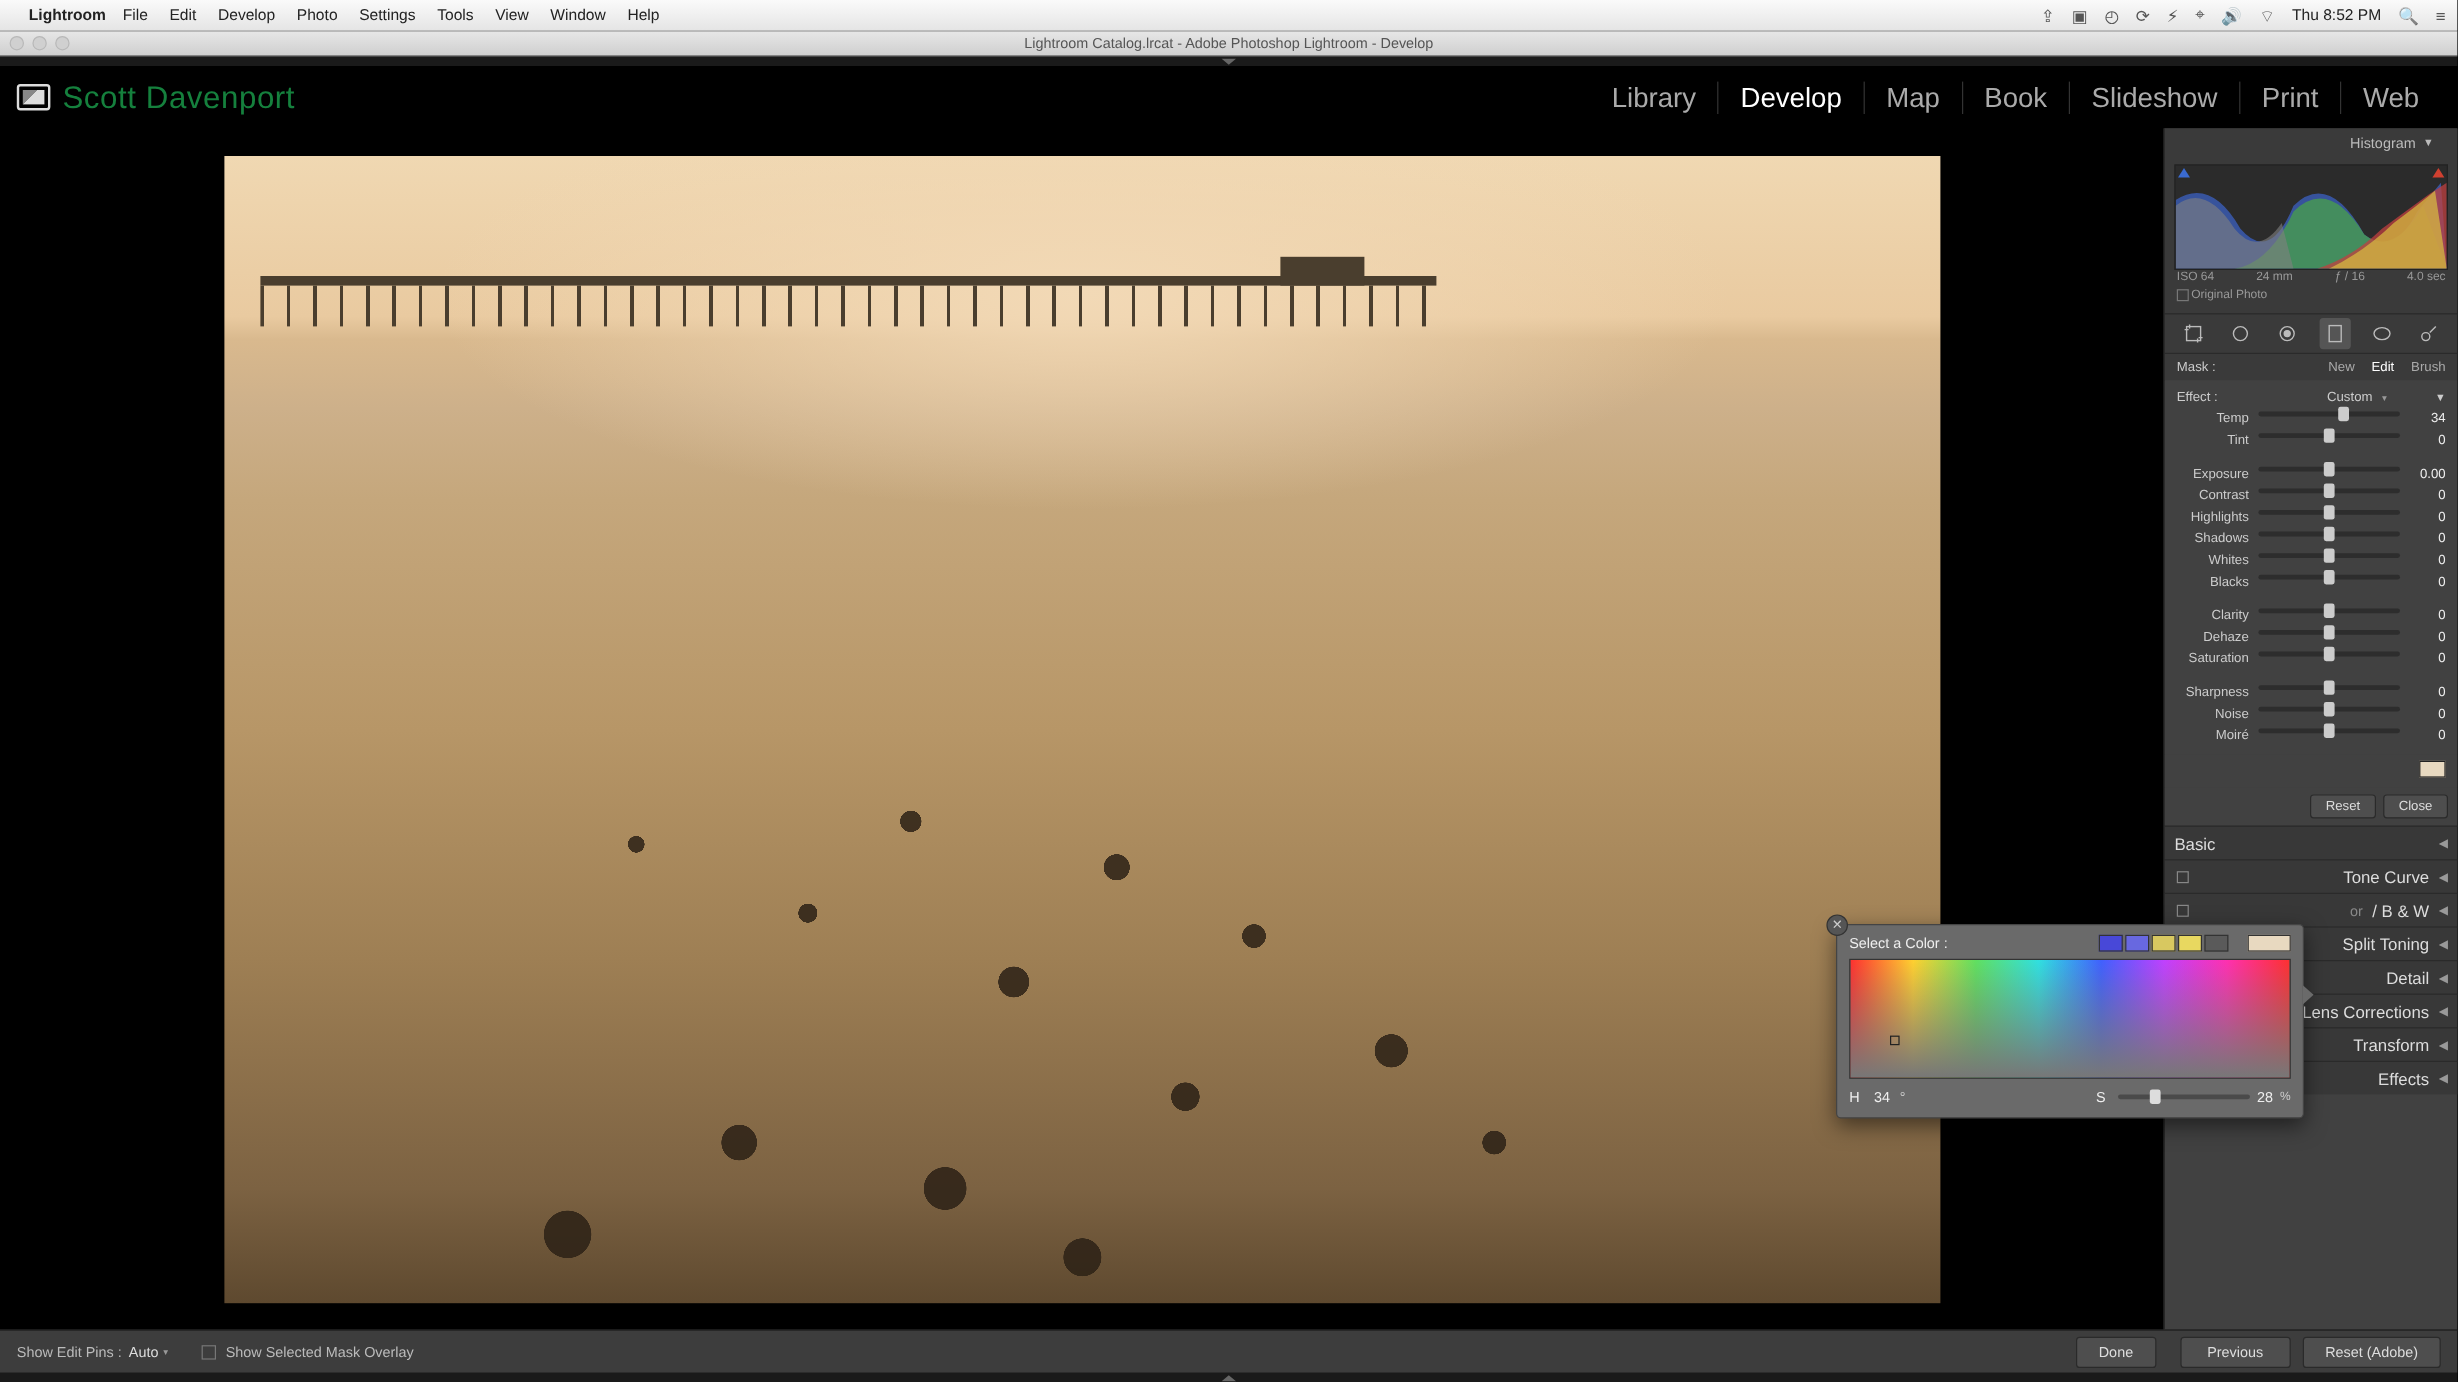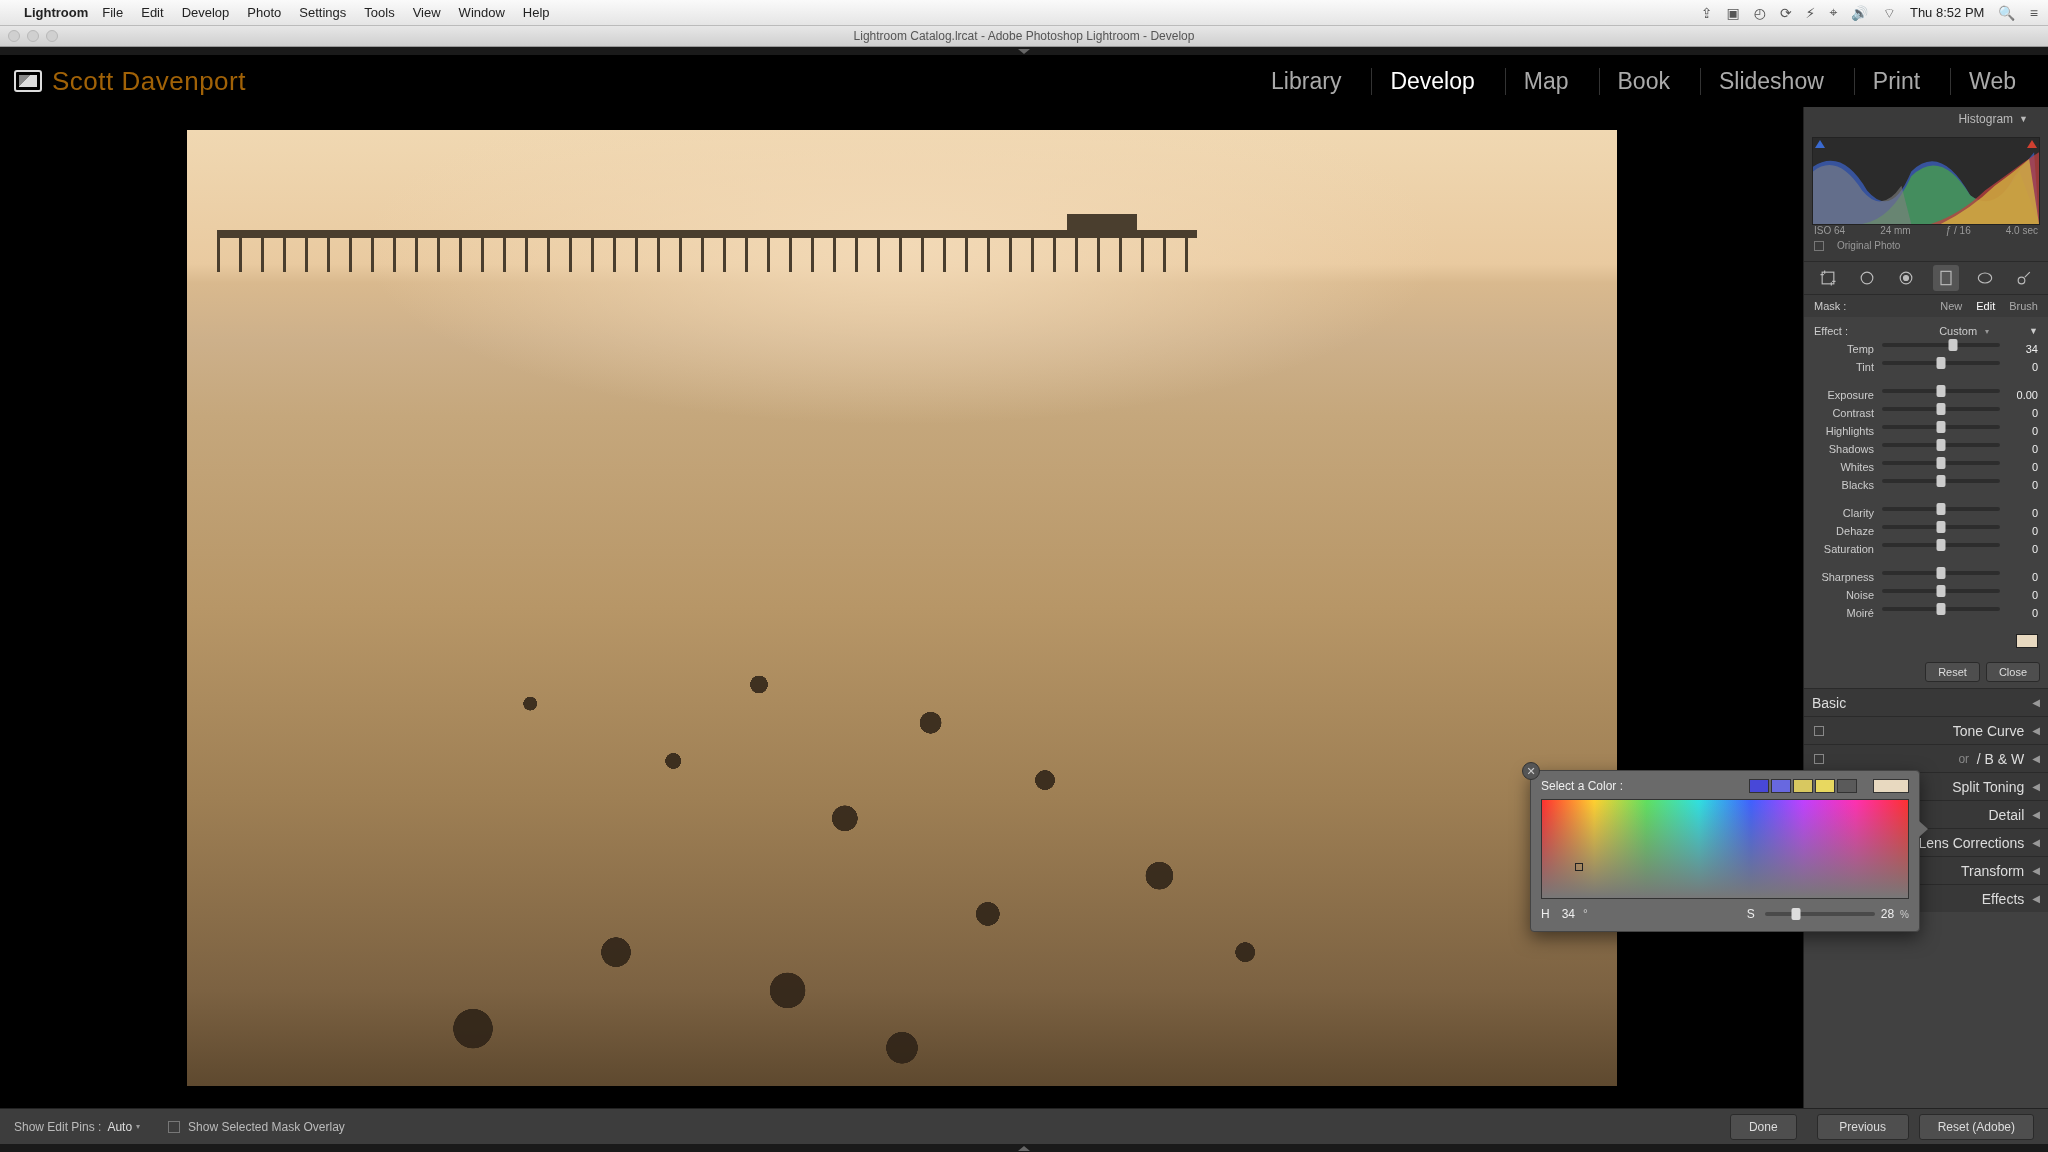--- a/index.html
+++ b/index.html
@@ -12,23 +12,23 @@
 .menubar .status-icon{margin-left:14px;opacity:.75;font-size:14px}
 .menubar .clock{margin-left:14px;font-weight:400}
 .titlebar{height:22px;background:linear-gradient(#e7e7e7,#cfcfcf);border-top:1px solid #bbb;border-bottom:1px solid #999;display:flex;align-items:center;justify-content:center;color:#555;font-size:12px;position:relative}
 .titlebar .traffic{position:absolute;left:8px;display:flex;gap:7px}
 .titlebar .tl{width:12px;height:12px;border-radius:50%;background:#d0d0d0;border:1px solid #b8b8b8}
 .app{background:#000;height:1105px;display:flex;flex-direction:column}
 .sync{color:#8a8a8a;font-size:11px;padding:4px 0 0 16px;height:16px}
 .identity-bar{height:52px;display:flex;align-items:center;padding:0 14px}
 .identity-bar .logo{width:28px;height:22px;border:2px solid #ddd;border-radius:3px;margin-right:10px;position:relative}
 .identity-bar .logo::after{content:"";position:absolute;left:3px;top:3px;right:3px;bottom:3px;background:linear-gradient(135deg,#888 40%,#ddd 40%)}
-.identity-bar .name{color:#a16207;font-size:26px;font-weight:300;letter-spacing:.5px}
+.identity-bar .name{color:#15803d;font-size:26px;font-weight:300;letter-spacing:.5px}
 .identity-bar .spacer{flex:1}
-.modules{display:flex;gap:12px;align-items:center}
+.modules{display:flex;gap:0;align-items:center}
 .modules .module{color:#aaa;font-size:23px;font-weight:300;padding:0 18px;cursor:pointer;border-left:1px solid #333}
 .modules .module:first-child{border-left:none}
 .modules .module.active{color:#fff}
 .workspace{flex:1;display:flex;min-height:0}
 .canvas-area{flex:1;position:relative;display:flex;align-items:center;justify-content:center}
 .photo{width:1430px;height:956px;background:
   radial-gradient(ellipse 900px 300px at 50% 12%, #f2d9b6, transparent 60%),
   linear-gradient(#f0d8b2 0%,#e9caa0 14%,#d9b98e 16%,#cdb08a 22%,#c5a77c 30%,#b79667 50%,#9e7f54 70%,#7c6242 90%,#5e492f 100%);
   position:relative;overflow:hidden}
 .pier{position:absolute;top:100px;left:30px;width:980px;height:40px}
@@ -50,21 +50,21 @@
   radial-gradient(circle 20px at 20% 94%,#2c2116 98%,transparent),
   radial-gradient(circle 10px at 74% 86%,#2c2116 98%,transparent);
   opacity:.85}
 .right-panel{width:245px;background:#414141;display:flex;flex-direction:column;border-left:1px solid #222;font-size:11px;color:#ccc}
 .panel-header{height:24px;display:flex;align-items:center;justify-content:flex-end;padding:0 20px;background:#3a3a3a;color:#bbb;font-size:12px}
 .panel-header .disclosure{margin-left:6px;font-size:9px}
 .histogram-box{padding:6px 8px 4px;background:#3a3a3a}
 .histogram{height:88px;background:#2b2b2b;position:relative;border:1px solid #222;overflow:hidden}
 .histogram svg{width:100%;height:100%}
 .hist-meta{display:flex;justify-content:space-between;color:#999;font-size:10px;padding:0 2px 2px}
-.orig-row{display:flex;align-items:flex-end;gap:13px;color:#999;font-size:10px;padding:2px 2px 6px}
+.orig-row{display:flex;align-items:flex-end;gap:2px;color:#999;font-size:10px;padding:2px 2px 6px}
 .orig-row .chk{width:10px;height:10px;border:1px solid #777}
 .tool-strip{height:34px;background:#3a3a3a;display:flex;align-items:center;justify-content:space-around;padding:0 4px;border-top:1px solid #2a2a2a;border-bottom:1px solid #2a2a2a}
 .tool-strip .tool{width:26px;height:26px;display:flex;align-items:center;justify-content:center;color:#bbb;border-radius:3px}
 .tool-strip .tool svg{width:20px;height:20px;stroke:#bbb;fill:none;stroke-width:1.4}
 .tool-strip .tool.active{background:#555}
 .mask-row{display:flex;align-items:center;padding:5px 10px;background:#3a3a3a;color:#ccc;font-size:11px}
 .mask-row .spacer{flex:1}
 .mask-row .opt{margin-left:14px;color:#aaa;cursor:pointer}
 .mask-row .opt.active{color:#fff}
 .sliders{background:#414141;padding:6px 10px 4px}

